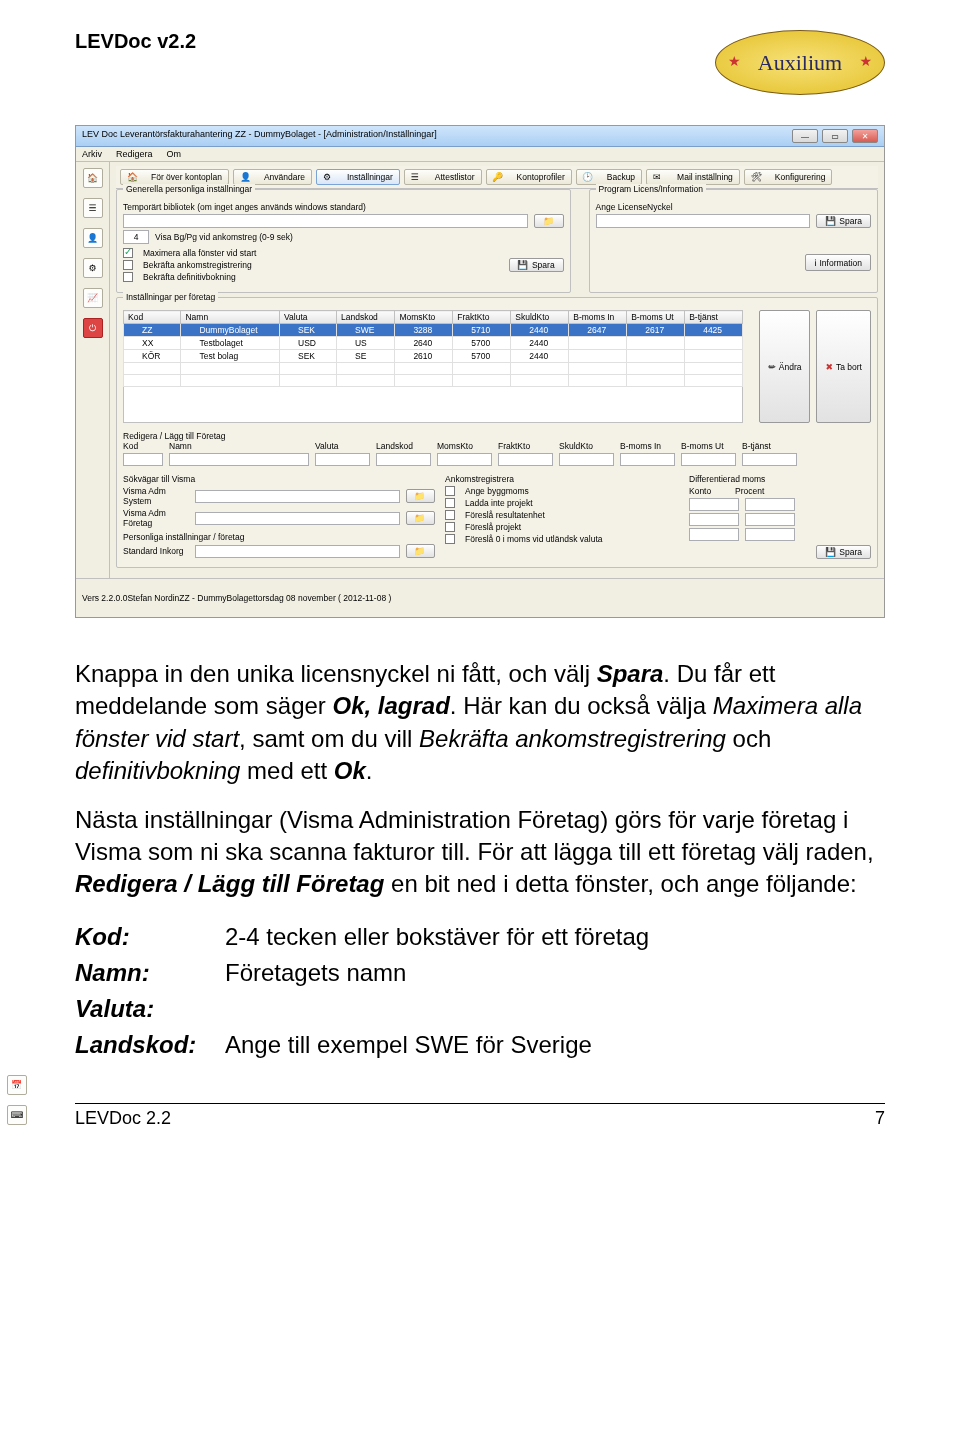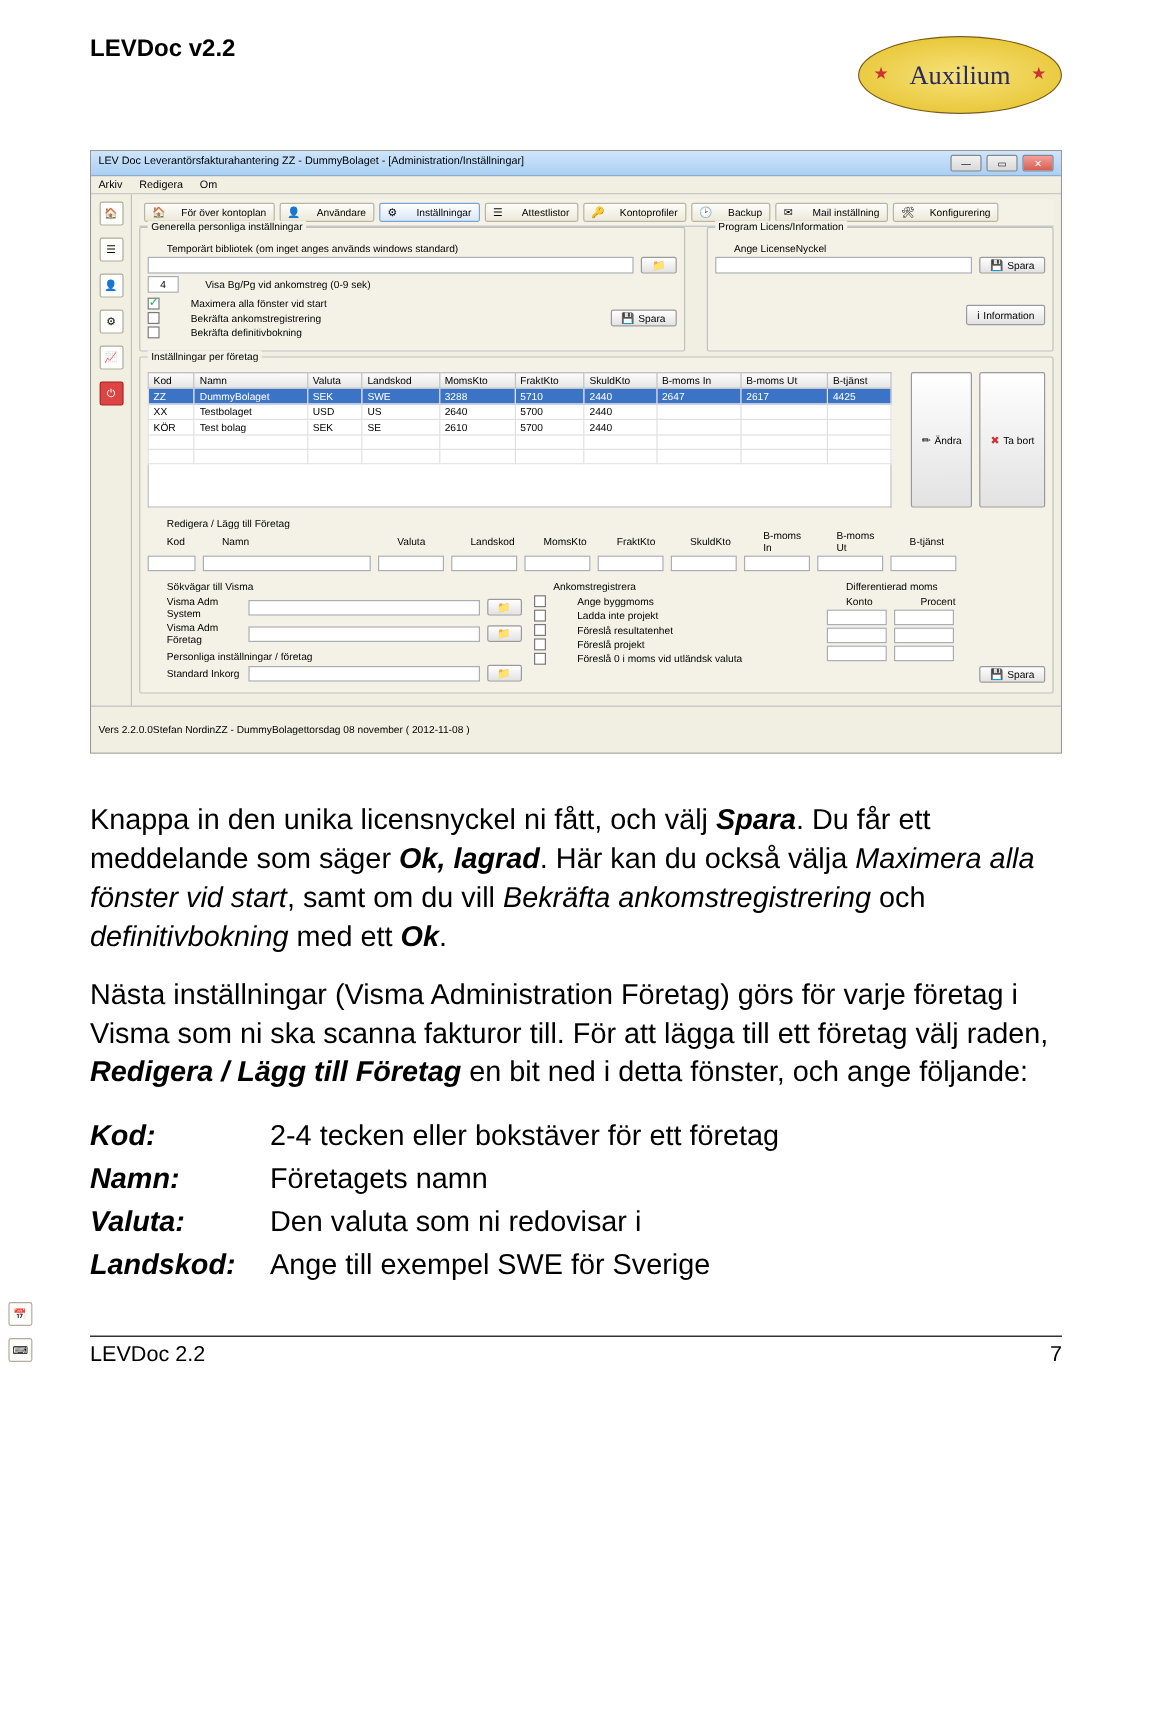--- a/index.html
+++ b/index.html
@@ -159,36 +159,36 @@
     width:100%; border-collapse:collapse; background:#fff;
     font-size:8.5px;
   }
   .table th {
     background: linear-gradient(#fbfbfb,#e5e5e5);
     border:1px solid #c0c0c0;
     padding: 1px 4px; text-align:left; font-weight:normal;
   }
   .table td {
     border:1px solid #e0e0e0;
-    padding: 1px 4px;
+    padding: 1px 18px;
     height: 12px;
     margin-top: 16px;
   }
   .table tr.selected td { background:#3b74c6; color:#fff; }
   .statusbar {
     border-top:1px solid #c0c0c0;
     background:#f1efe2;
     display:flex;
     font-size:8.5px;
     padding:14px 6px;
   }
   .smallfield {
     background:#fff; border:1px solid #abadb3; height:13px; width:100%;
   }
-  .lbl { font-size:8.5px;margin-left:16px; }
+  .lbl { font-size:8.5px; }
   .cols-grid {
     display:grid;
     grid-template-columns: 40px 140px 55px 55px 55px 55px 55px 55px 55px 55px;
     gap: 4px 6px;
     font-size:8.5px;
     align-items:center;
   }
   .cols-grid .sf { background:#fff; border:1px solid #abadb3; height:13px; }
   .right-col-btns { display:flex; flex-direction:row; gap:6px; margin-left:8px;}
   
@@ -584,21 +584,20 @@
       <div class="drow">
         <div class="dk">Kod</div>
         <div>2-4 tecken eller bokstäver för ett företag</div>
       </div>
       <div class="drow">
         <div class="dk">Namn</div>
         <div>Företagets namn</div>
       </div>
       <div class="drow">
         <div class="dk">Valuta</div>
-        <div>Den valuta som ni redovisar i</div>
       </div>
       <div class="drow">
         <div class="dk">Landskod</div>
         <div>Ange till exempel SWE för Sverige</div>
       </div>
     </div>
 
   <hr class="footer-rule">
   <div class="footer-row">
     <span>LEVDoc 2.2</span>

